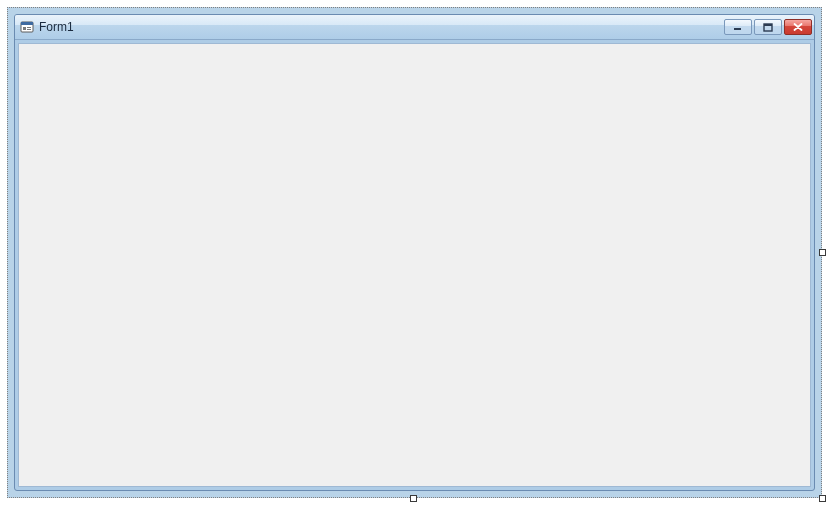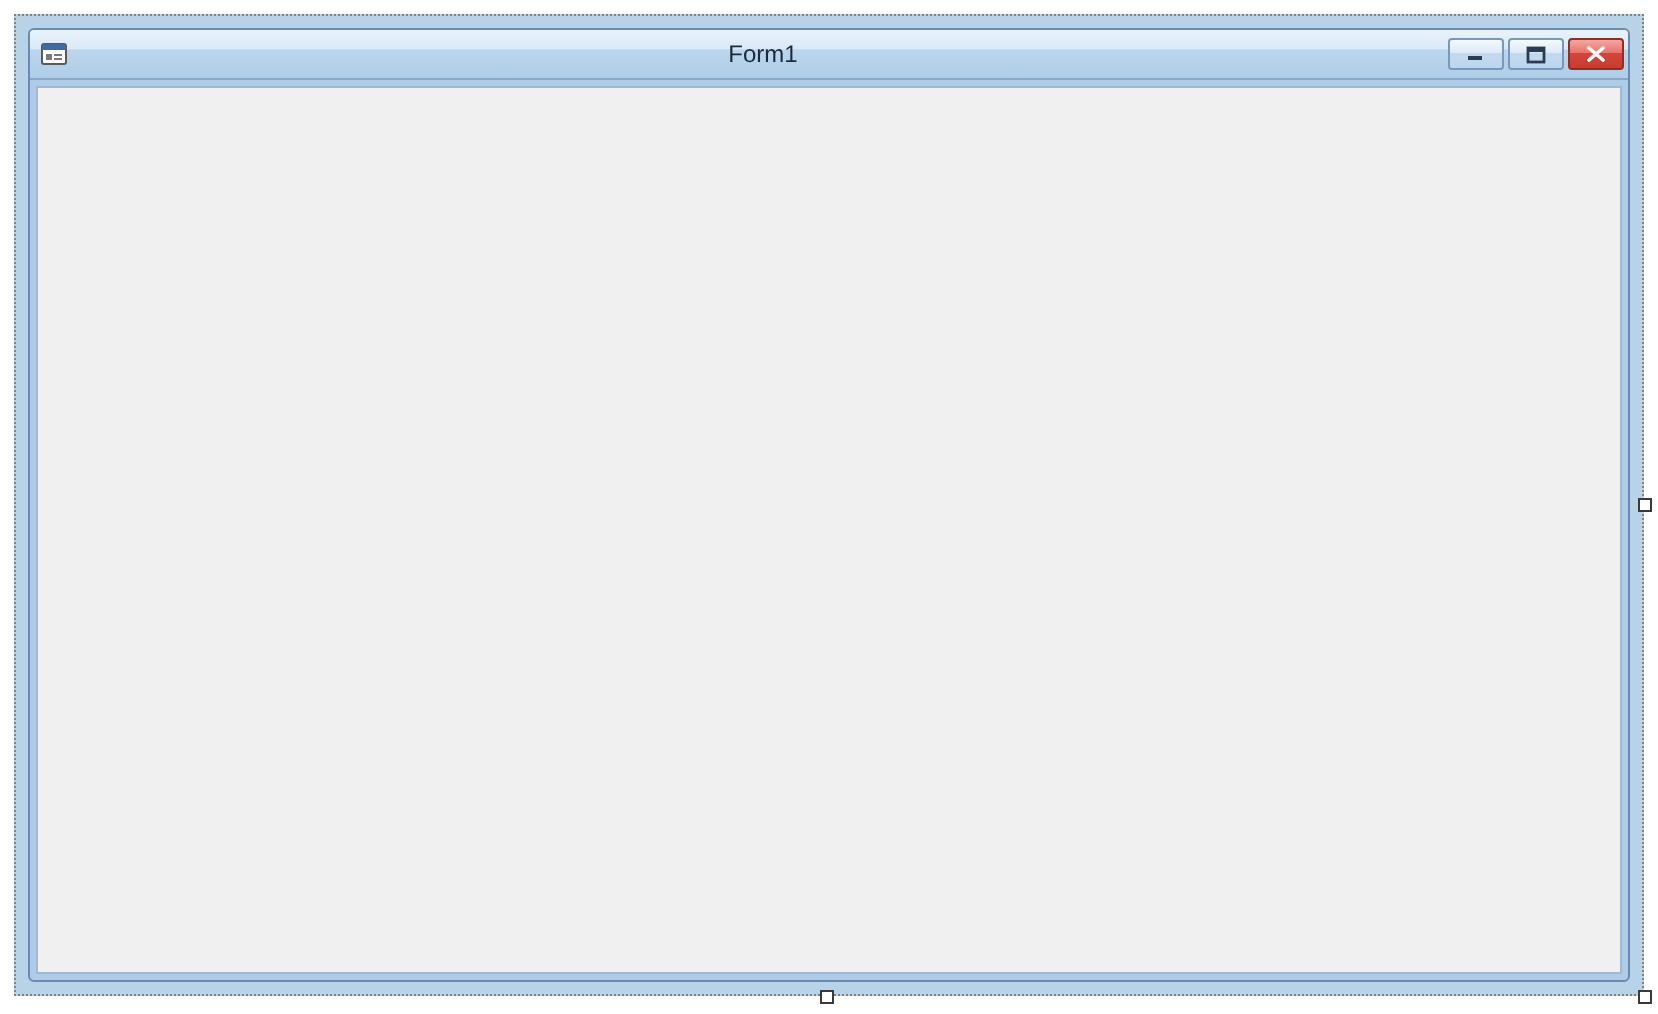--- a/index.html
+++ b/index.html
@@ -37,21 +37,20 @@
       background: #aecce6;
     }
     .titlebar {
       height: 25px;
       background: linear-gradient(to bottom, #eaf3fb 0%, #d9e9f7 40%, #bcd6ec 41%, #aecde8 100%);
       border-bottom: 1px solid #8aa9c9;
       display: flex;
       align-items: center;
       padding: 0 2px 0 5px;
       flex-shrink: 0;
-      text-align: center;
     }
     .app-icon {
       width: 14px;
       height: 14px;
       margin-right: 5px;
       flex-shrink: 0;
     }
     .title-text {
       flex: 1;
       color: #1b2b3f;

